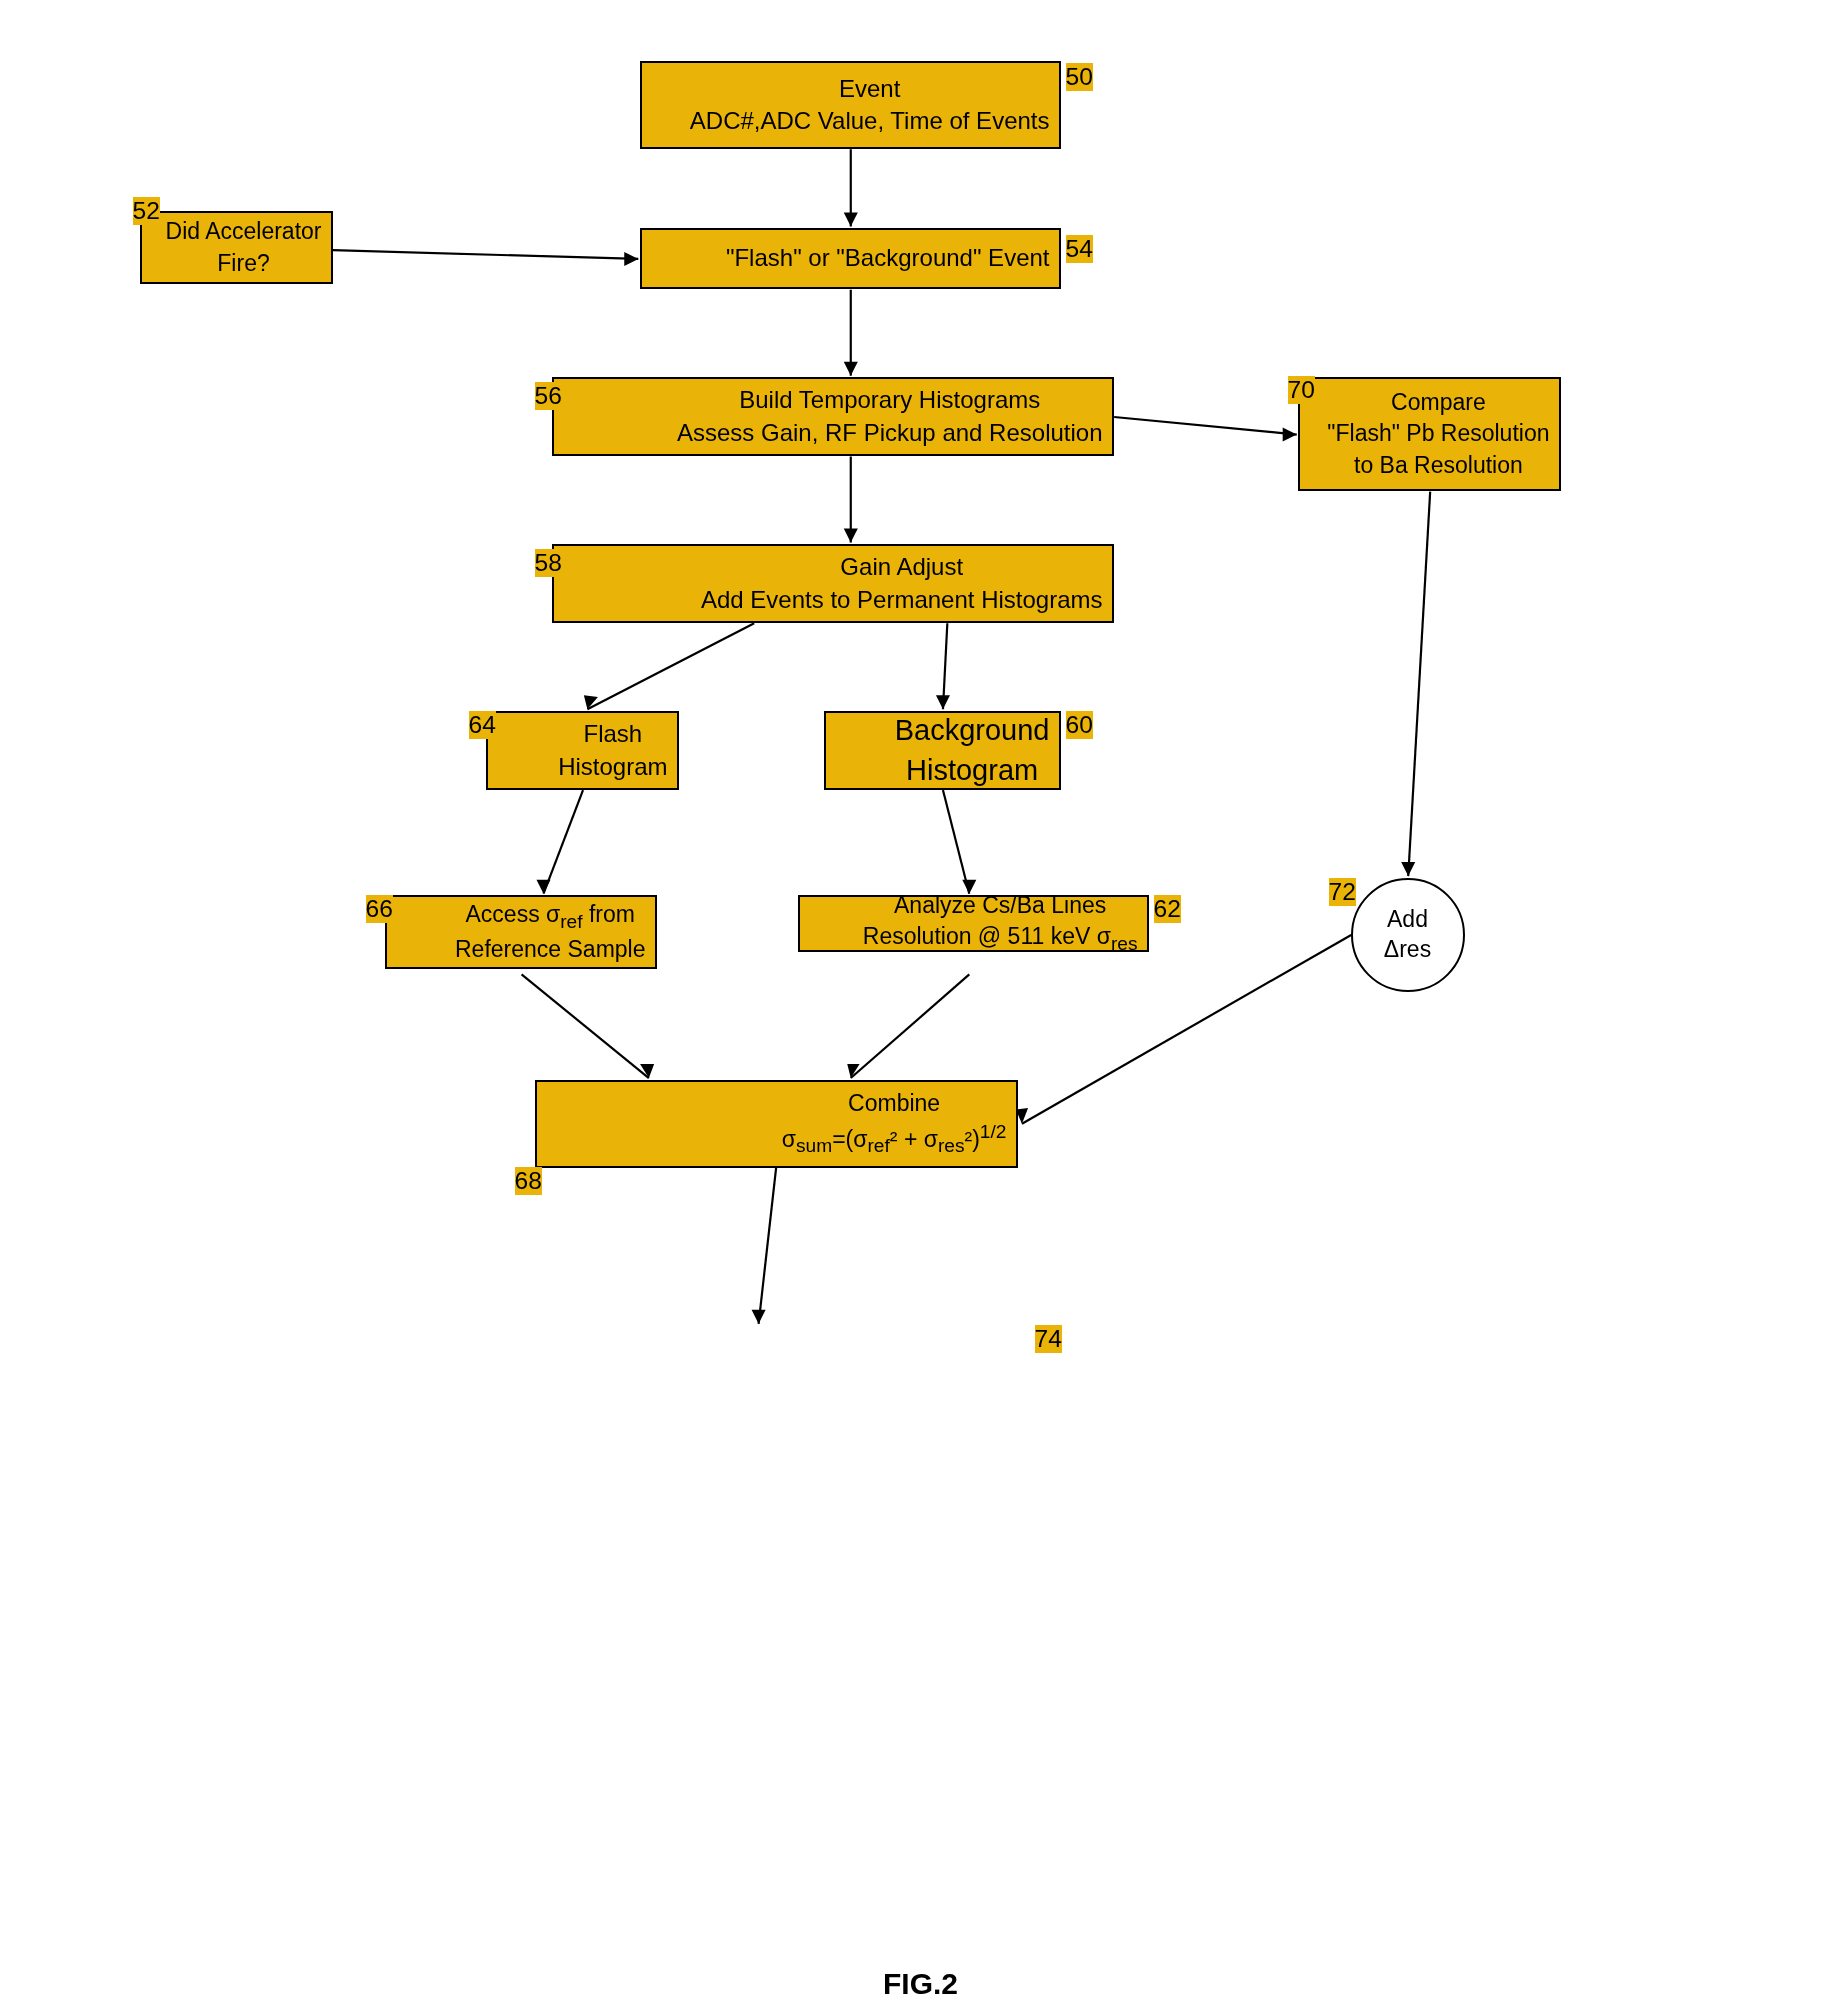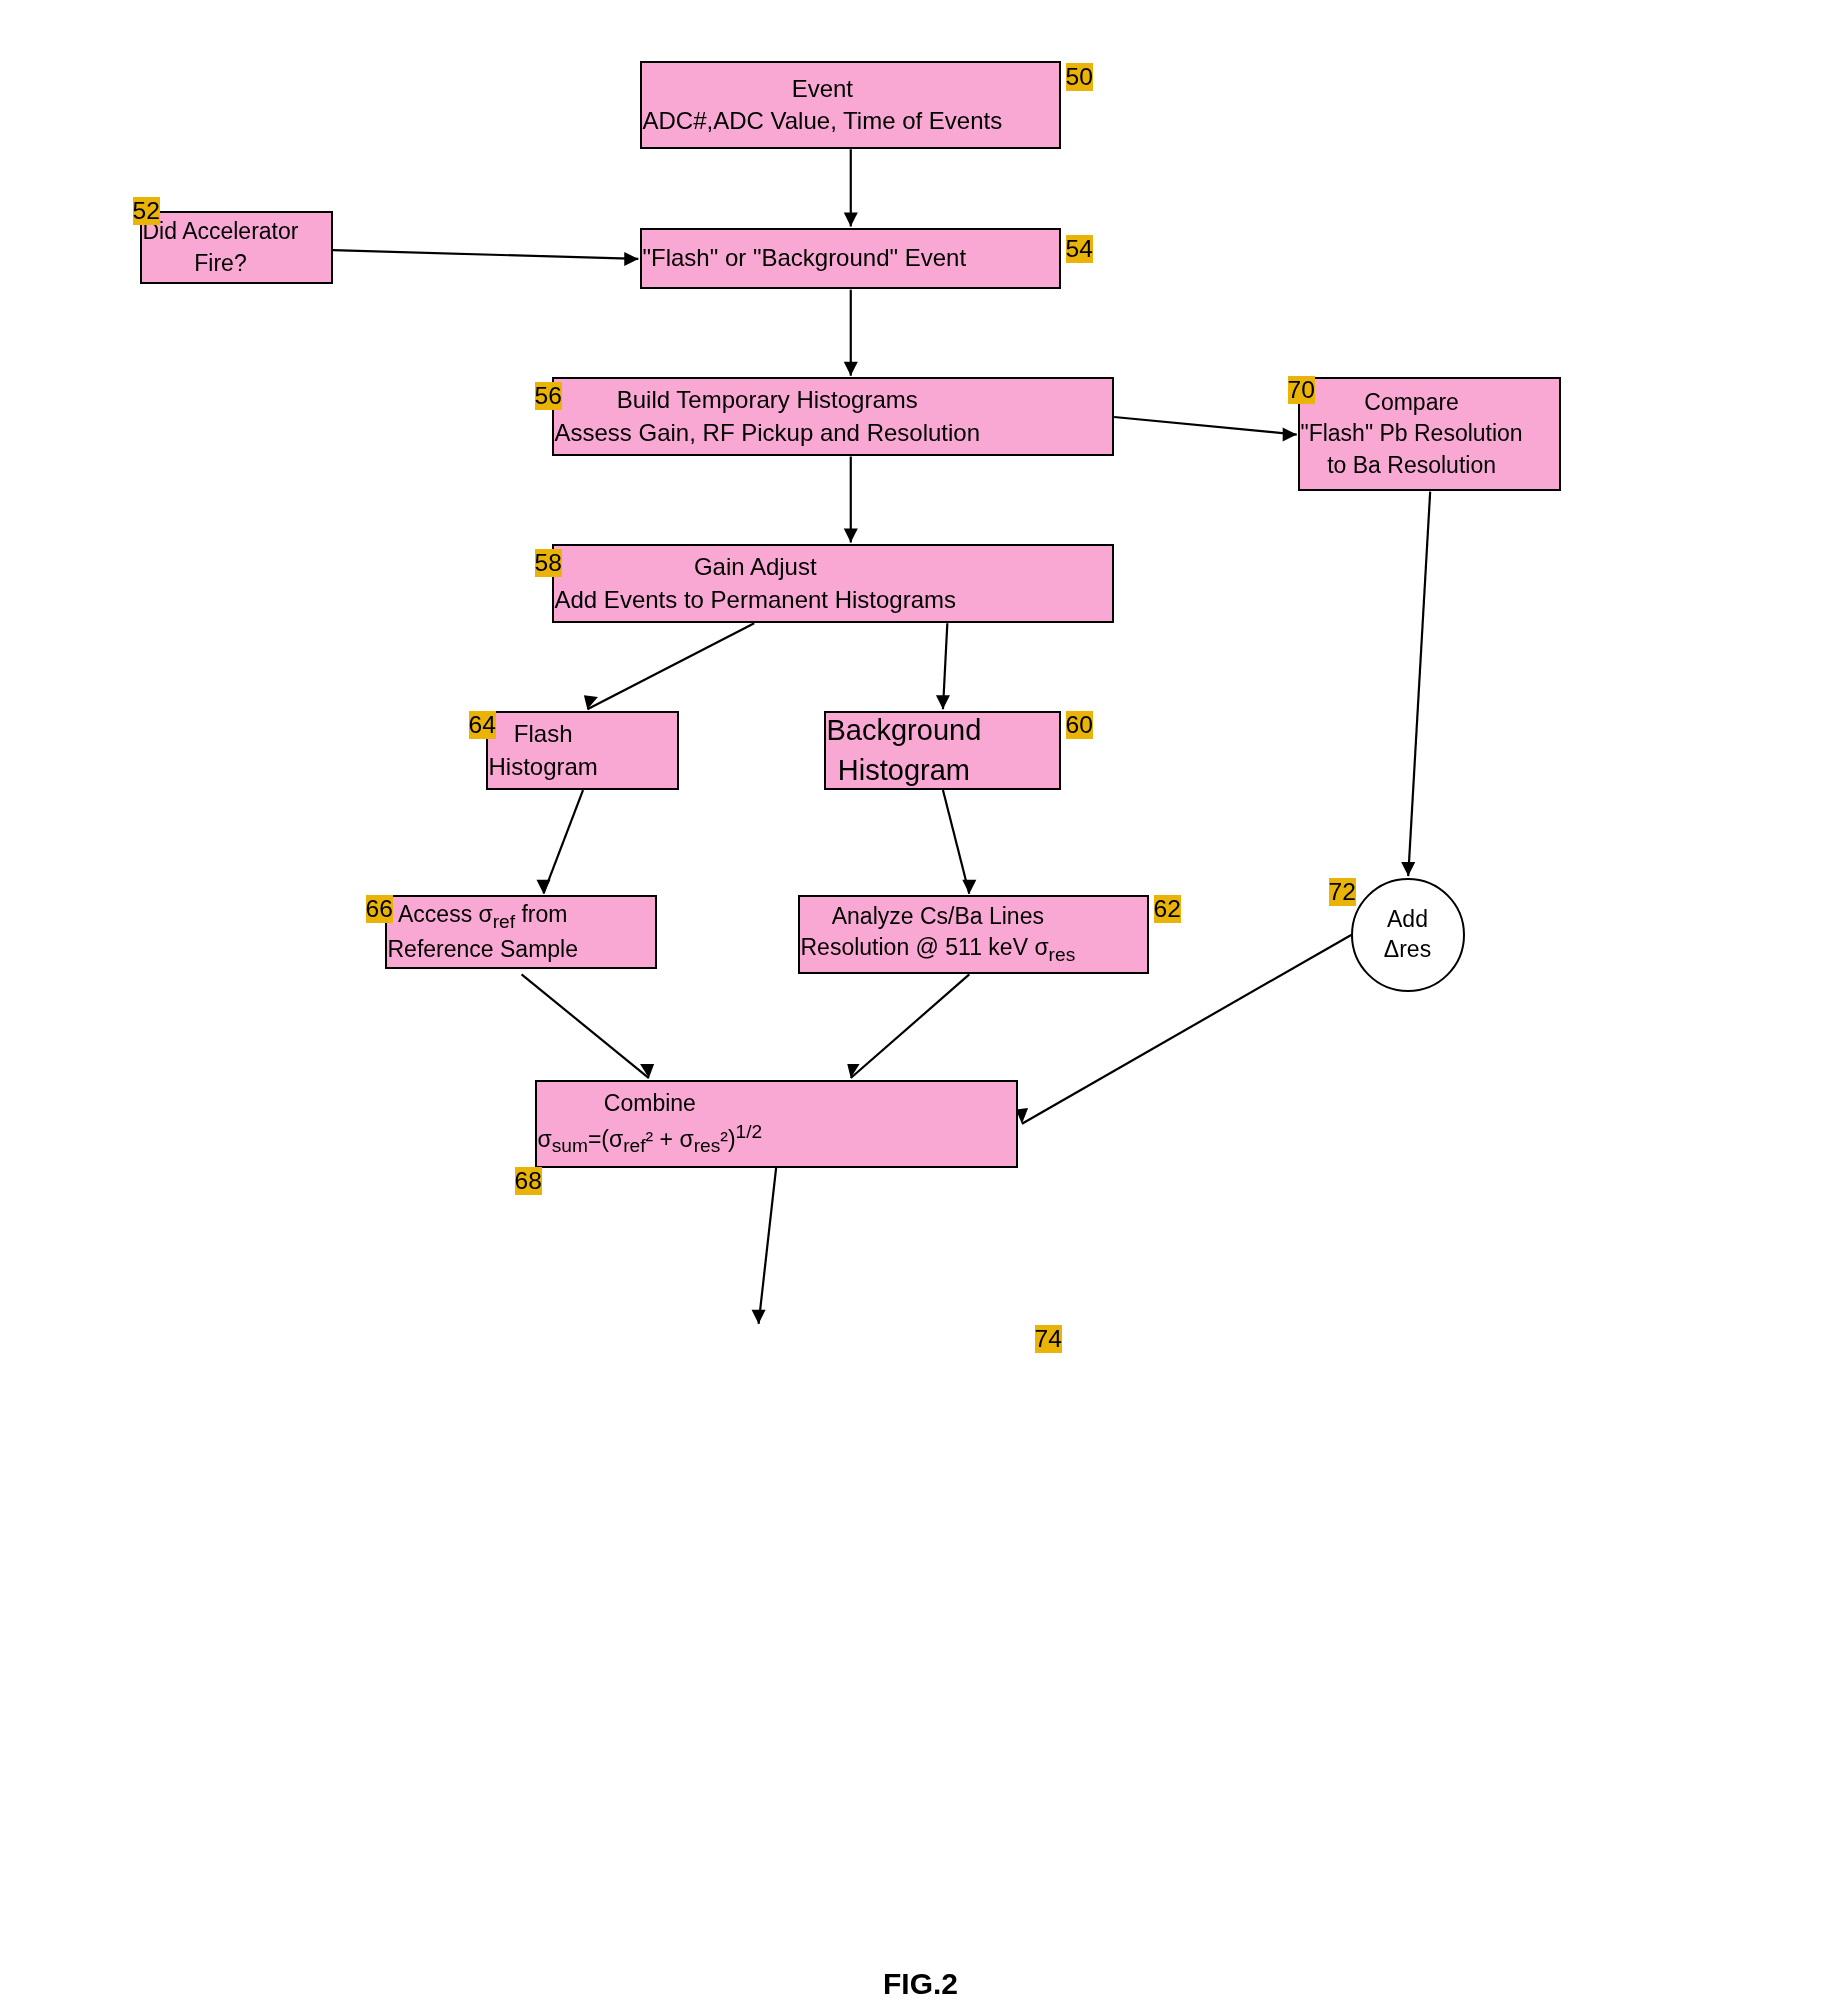--- a/index.html
+++ b/index.html
@@ -15,28 +15,28 @@
     }
     .diagram-container {
       position: relative;
       width: 1668px;
       height: 1914px;
       margin-top: 35px;
     }
     .box {
       position: absolute;
       border: 2.2px solid #000;
-      background: #f9a8d4;
+      background: #eab308;
       text-align: center;
       display: flex;
       align-items: center;
-      justify-content: flex-start;
+      justify-content: flex-end;
       font-size: 24.6px;
       line-height: 1.35;
-      padding: 7px 1px;
+      padding: 7px 9px;
     }
     .circle {
       position: absolute;
       border: 2.2px solid #000;
       background: #fff;
       border-radius: 50%;
       text-align: center;
       display: flex;
       align-items: center;
       justify-content: center;
@@ -159,21 +159,21 @@
 Histogram</span>
   </div>
   <span class="label" style="left:979px; top:676px;">60</span>
 
   <div class="box" style="left:298px; top:860px; width:272px; height:74px; font-size:23px;">
     <span style="white-space:pre-line; text-align:center;">Access σ<sub>ref</sub> from
 Reference Sample</span>
   </div>
   <span class="label" style="left:279px; top:860px;">66</span>
 
-  <div class="box" style="left:711px; top:860px; width:351px; height:79px; font-size:23px;">
+  <div class="box" style="left:711px; top:860px; width:351px; height:57px; font-size:23px;">
     <span style="white-space:pre-line; text-align:center;">Analyze Cs/Ba Lines
 Resolution @ 511 keV σ<sub>res</sub></span>
   </div>
   <span class="label" style="left:1067px; top:860px;">62</span>
 
   <div class="circle" style="left:1264px; top:843px; width:114px; height:114px; font-size:23px;">
     <span style="white-space:pre-line; text-align:center;">Add
 Δres</span>
   </div>
   <span class="label" style="left:1242px; top:843px;">72</span>

